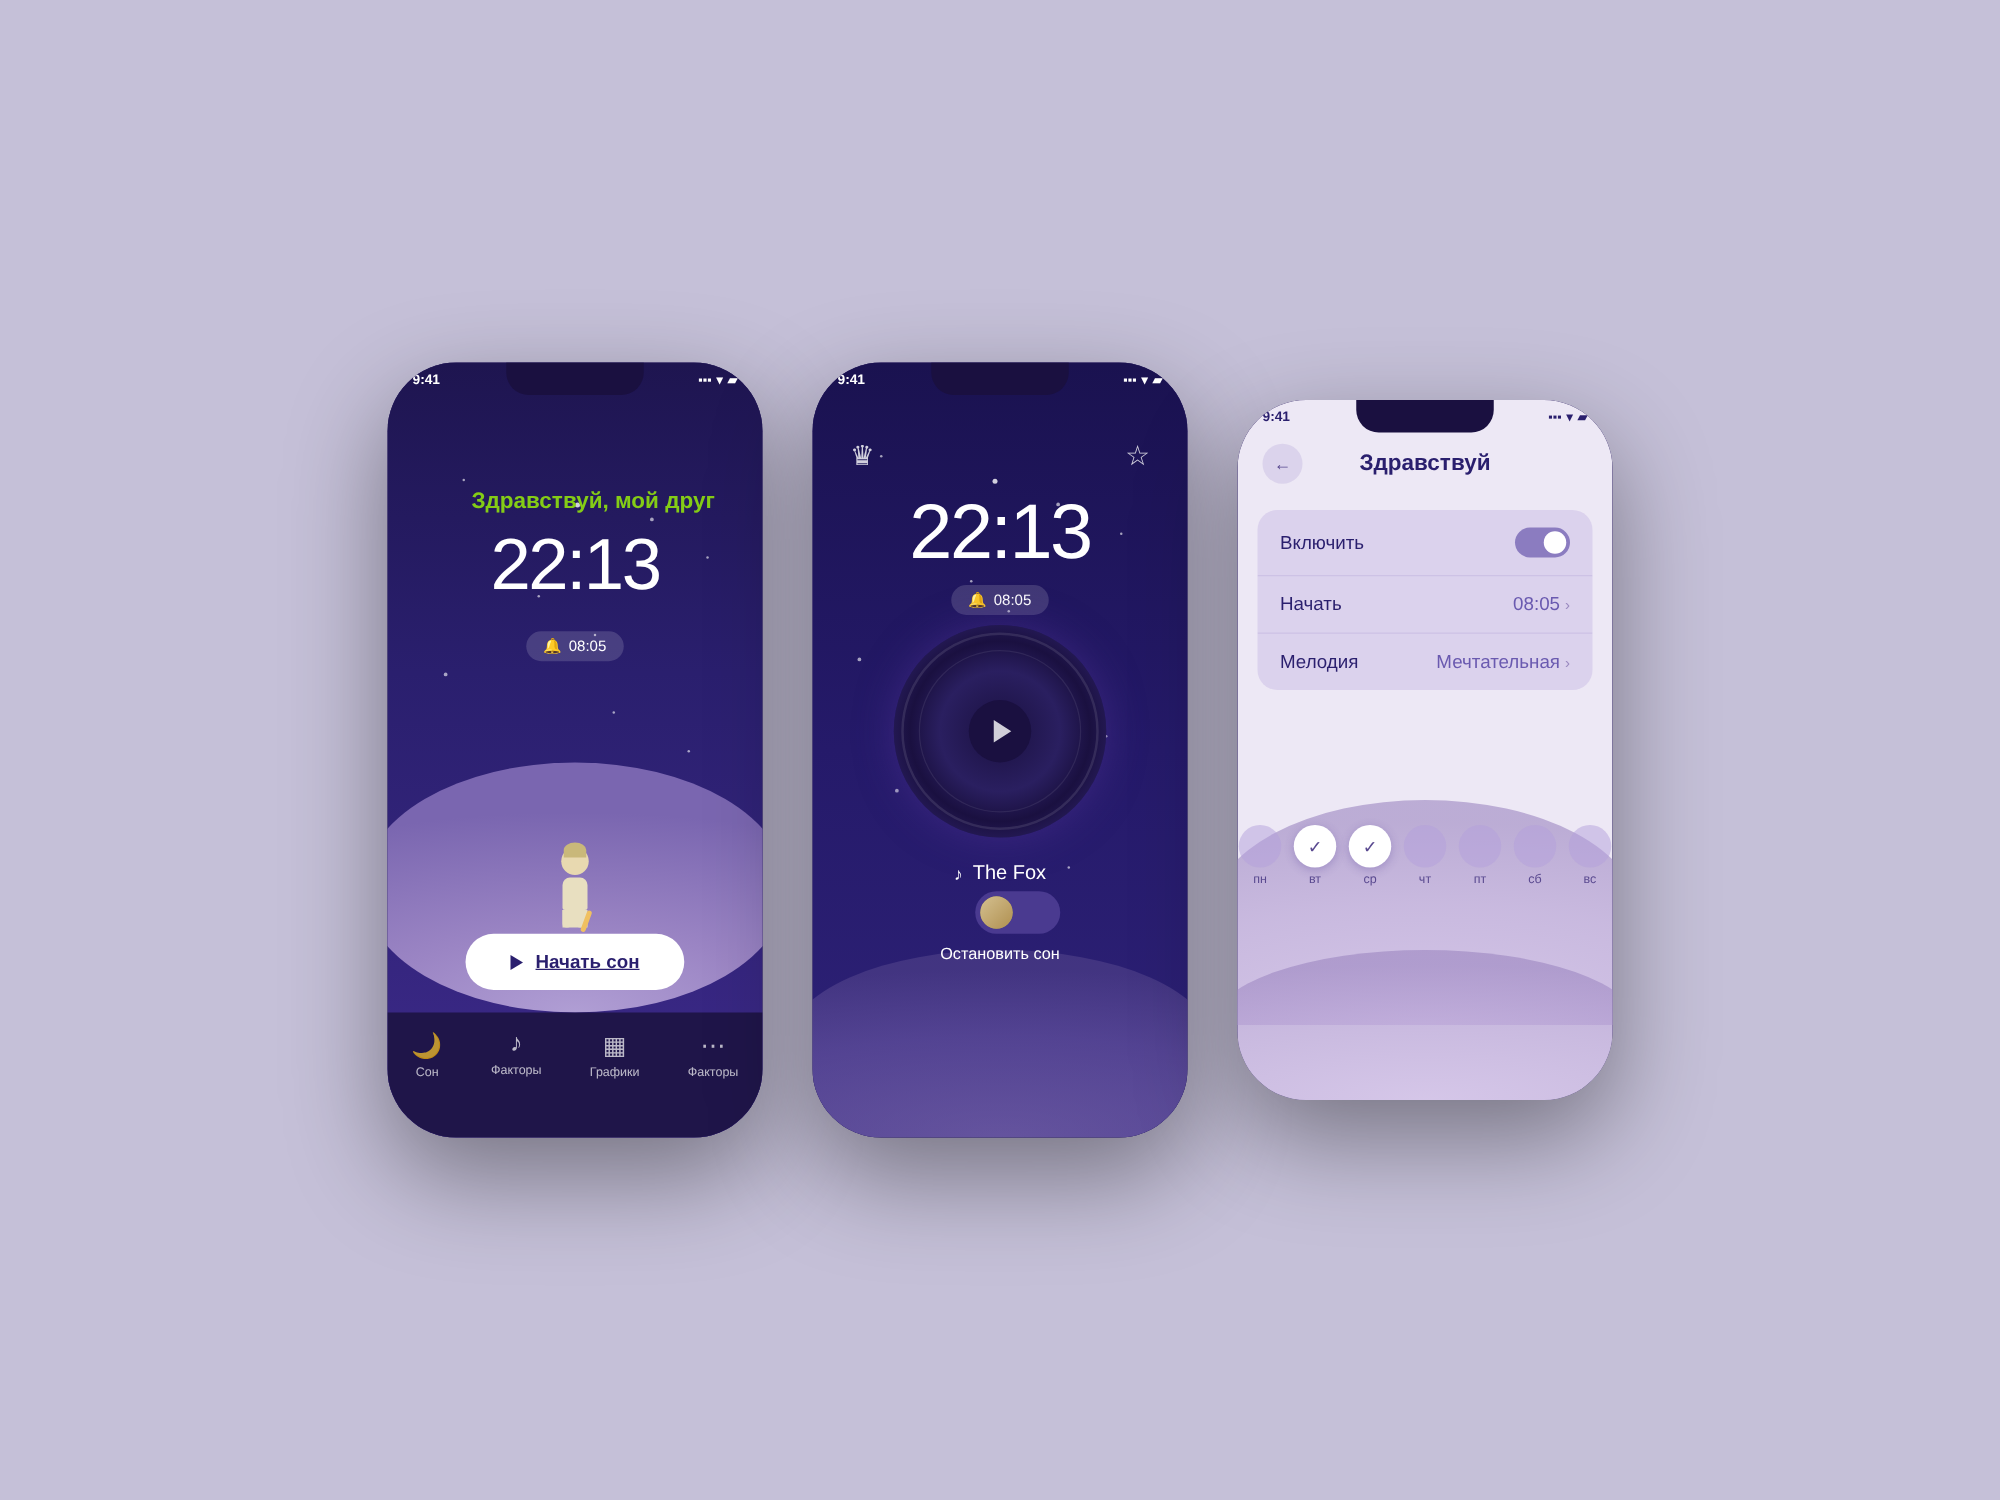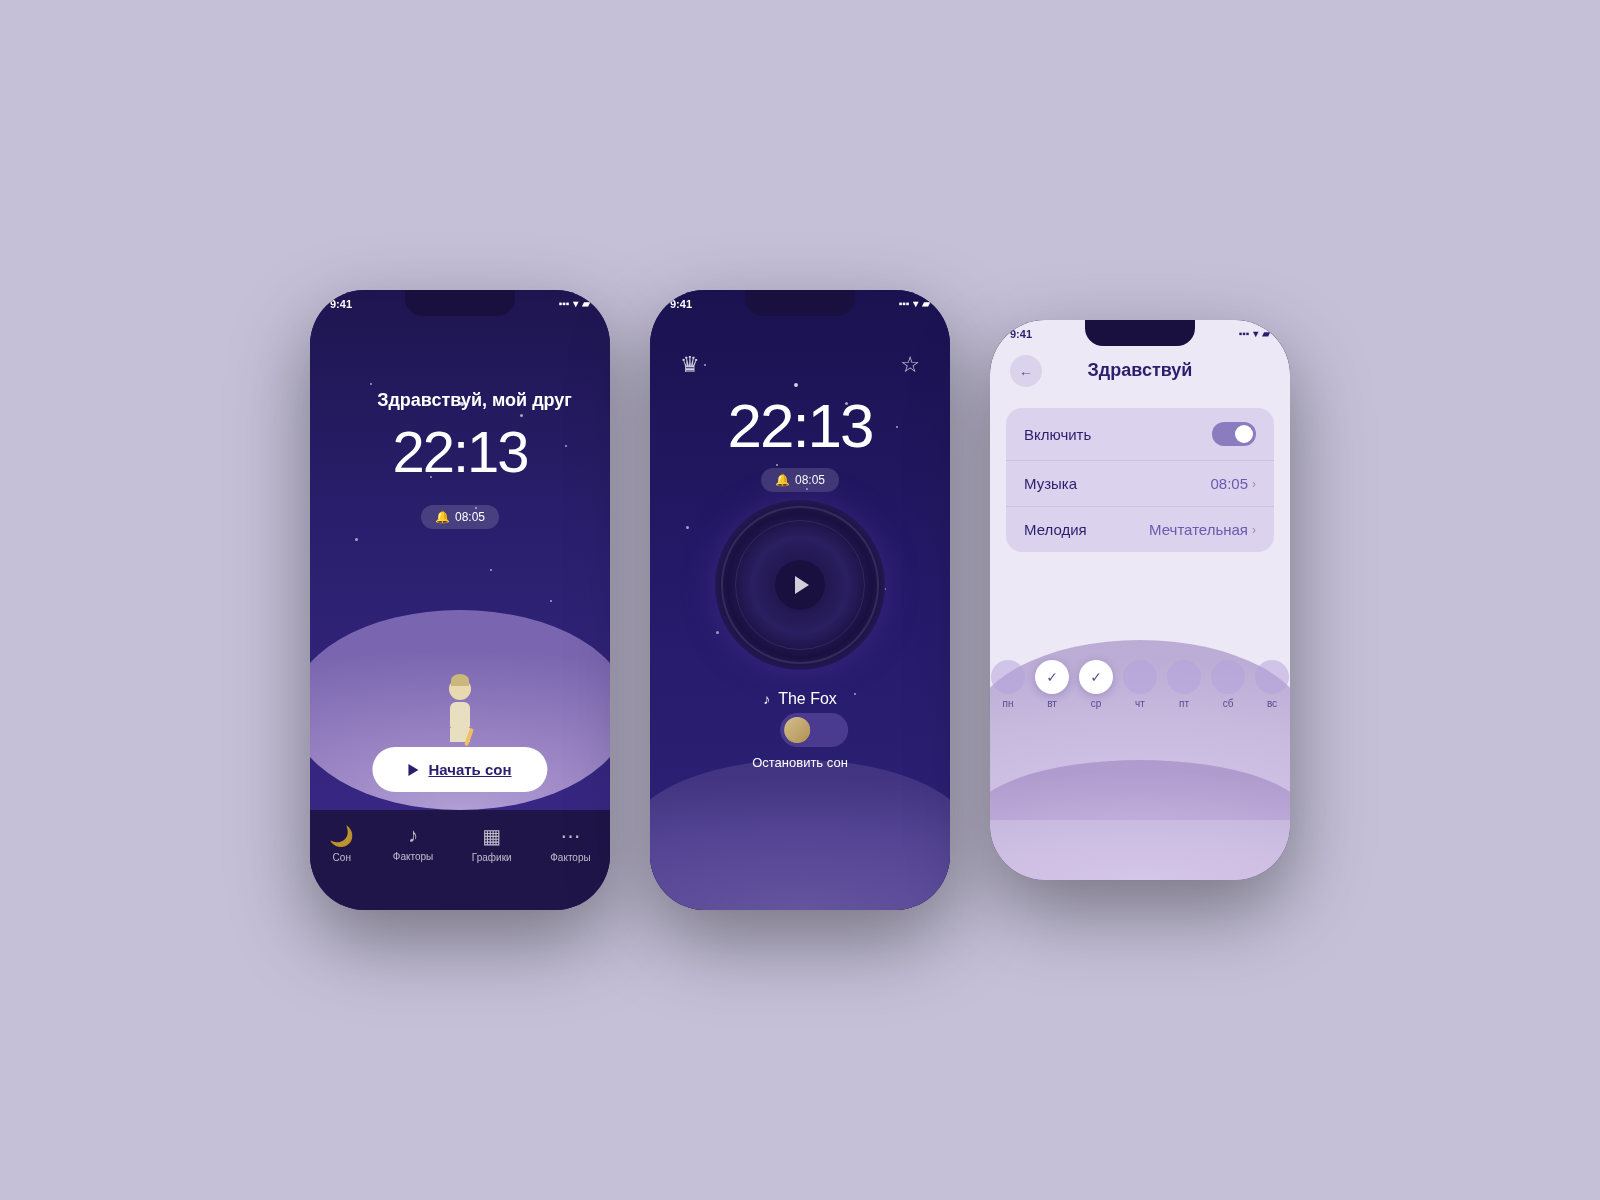--- a/index.html
+++ b/index.html
@@ -46,21 +46,21 @@
     }
 
     
     .status-bar {
       position: absolute;
       top: 8px;
       left: 20px;
       right: 20px;
       display: flex;
       justify-content: space-between;
-      align-items: flex-start;
+      align-items: center;
       z-index: 10;
       color: white;
       font-size: 11px;
       font-weight: 600;
     }
     .status-icons {
       display: flex;
       align-items: center;
       gap: 4px;
       font-size: 10px;
@@ -89,21 +89,21 @@
       position: absolute;
       background: white;
       border-radius: 50%;
       opacity: 0.6;
     }
     .phone-1-greeting {
       position: absolute;
       top: 100px;
       left: 0; right: 0;
       text-align: center;
-      color: #ffffff;
+      color: #84cc16;
       font-size: 18px;
       font-weight: 600;
       padding-left: 29px;
     }
     .phone-1-time {
       position: absolute;
       top: 128px;
       left: 0; right: 0;
       text-align: center;
       color: white;
@@ -731,21 +731,21 @@
   <div class="settings-card">
 
     <div class="settings-row">
       <span class="settings-label">Включить</span>
       <div class="toggle-switch">
         <div class="toggle-switch-thumb"></div>
       </div>
     </div>
 
     <div class="settings-row">
-      <span class="settings-label">Музыка</span>
+      <span class="settings-label">Начать</span>
       <div class="settings-value">
         <span>08:05</span>
         <span class="chevron">›</span>
       </div>
     </div>
 
     <div class="settings-row">
       <span class="settings-label">Мелодия</span>
       <div class="settings-value">
         <span>Мечтательная</span>

